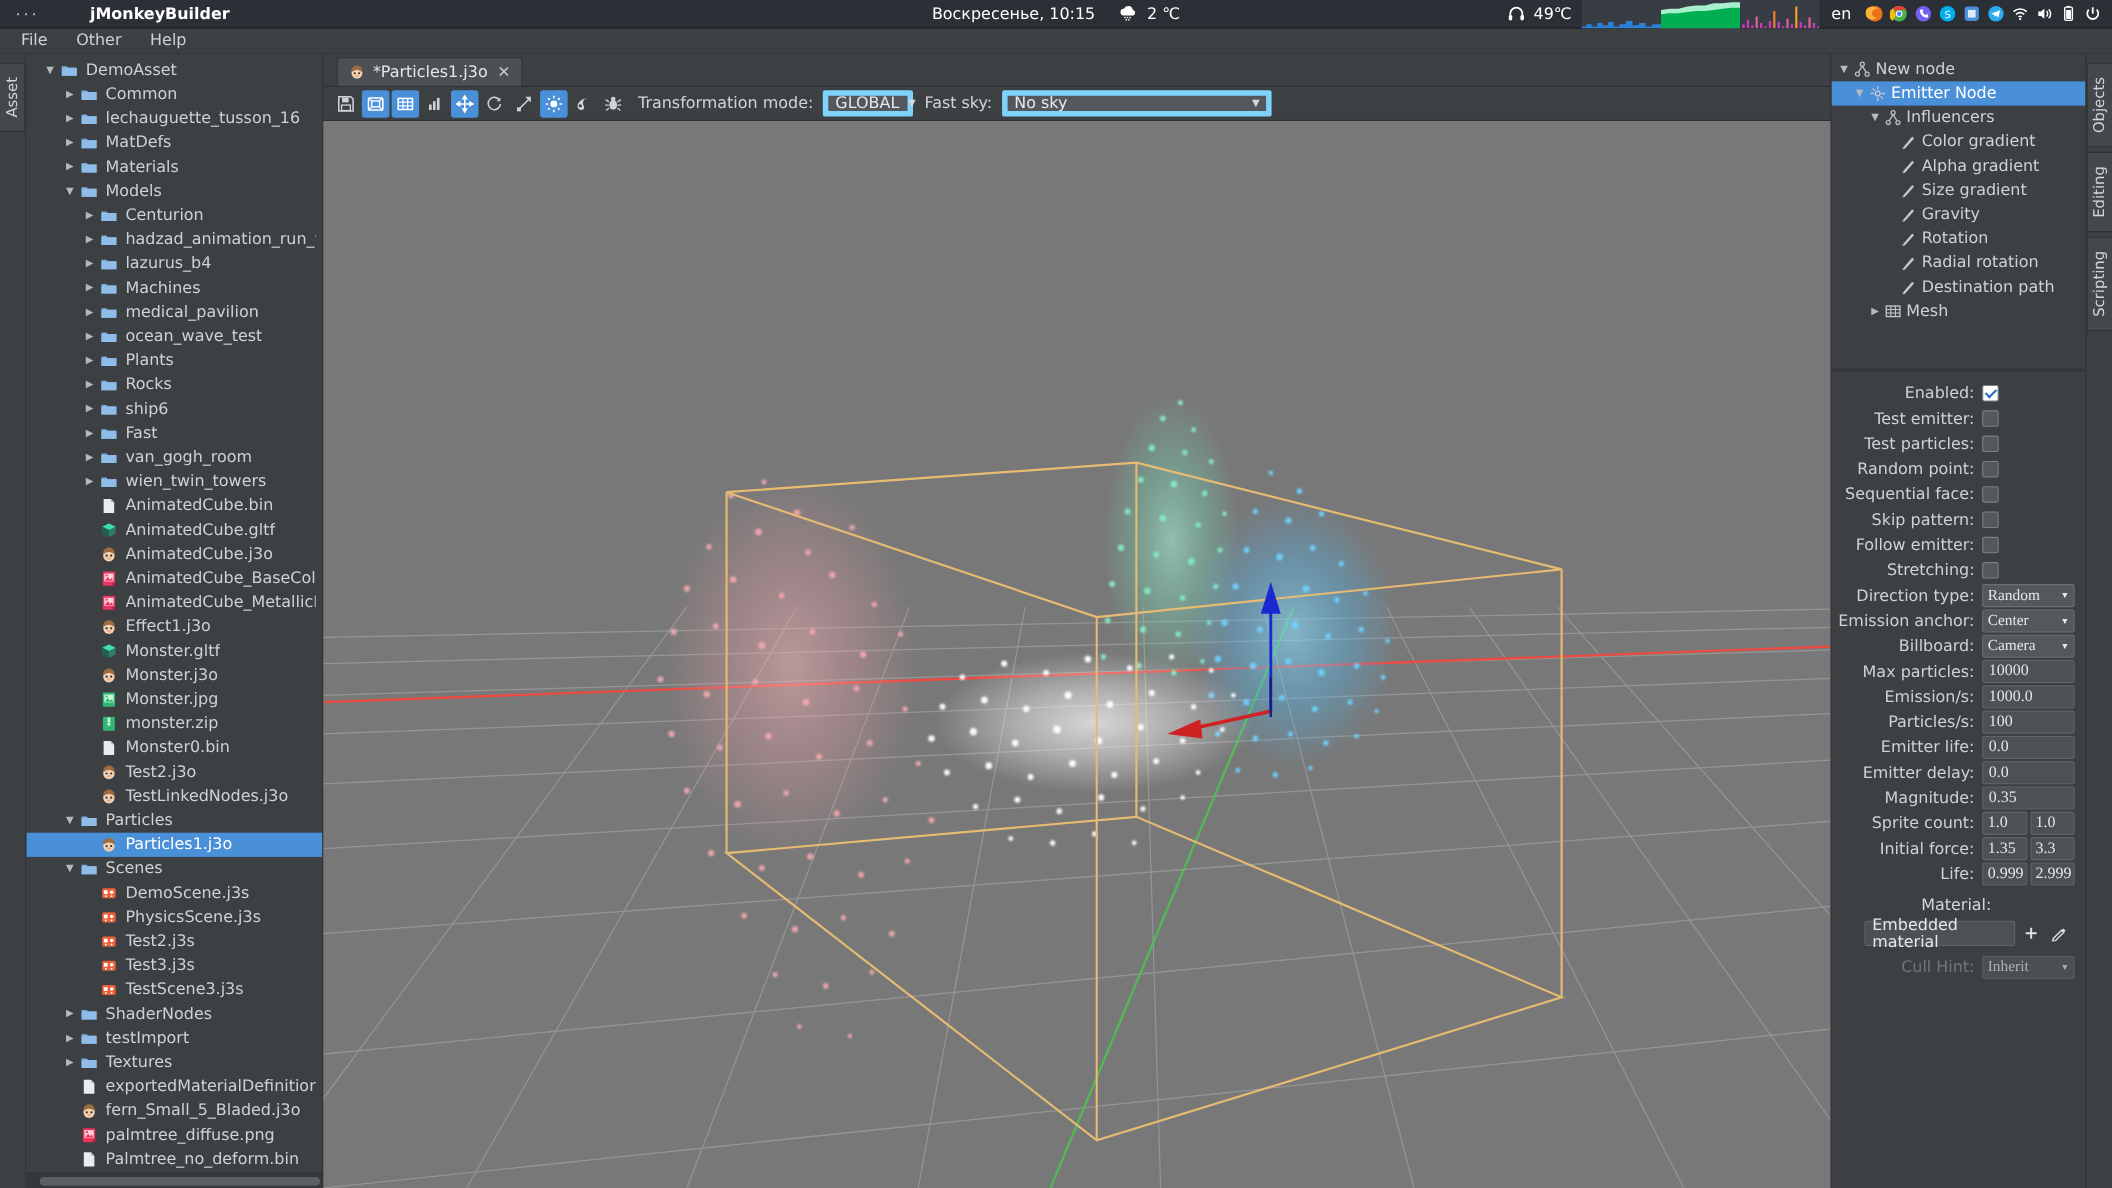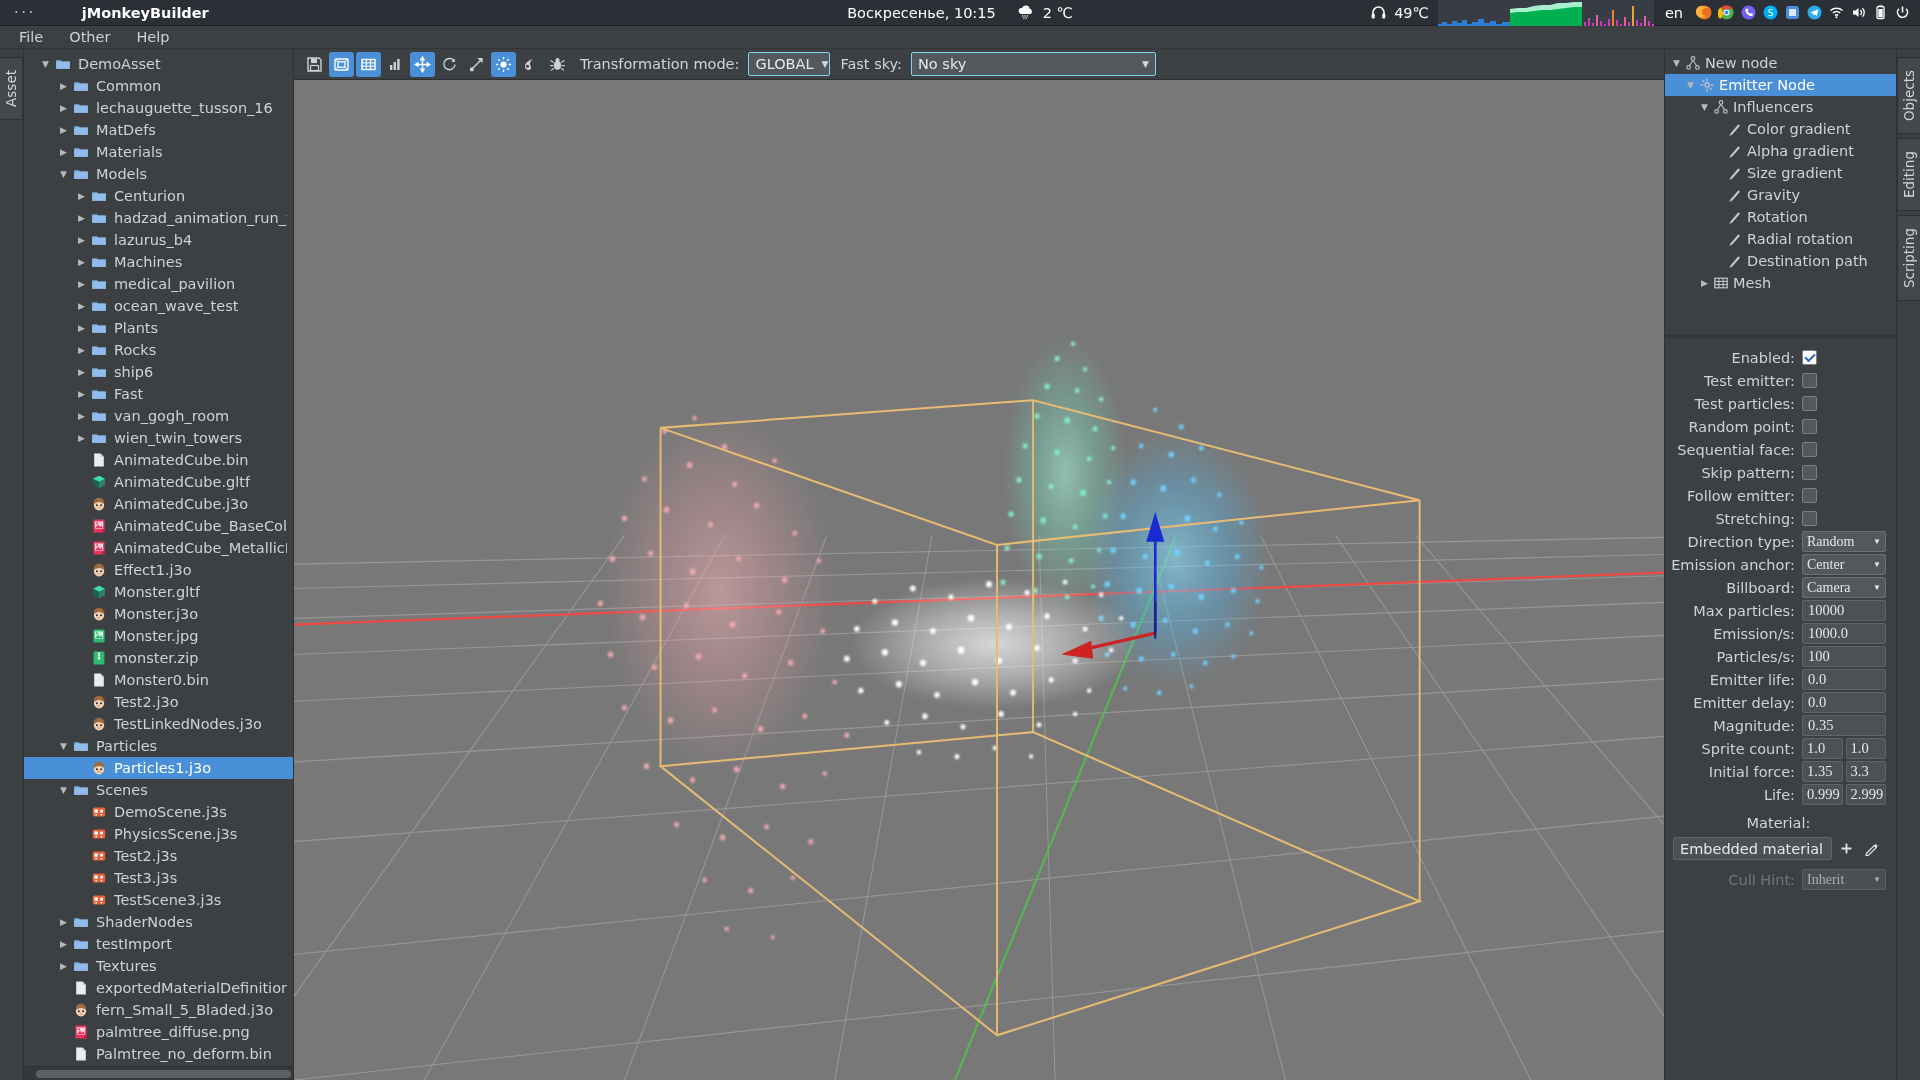--- a/index.html
+++ b/index.html
@@ -129,21 +129,21 @@
     font-size: 14.5px;
   }
   .tbtn {
     width: 25px; height: 25px; display: flex; align-items: center; justify-content: center;
     border-radius: 3px; cursor: pointer; color: #cfd2d5;
   }
   .tbtn.on { background: #4a90d9; color: #ffffff; }
   .tlabeltxt { margin-left: 8px; margin-right: 7px; color: #d2d5d8; font-size: 14.5px; }
 
   .combo {
-    height: 24px; background: #54585c; border: 1px solid #7dd3fc;
+    height: 24px; background: #54585c; border: 5px solid #7dd3fc;
     border-radius: 2px; display: flex; align-items: center;
     padding: 0 6px; font-size: 14.5px; color: #e6e8ea;
     cursor: default; position: relative;
   }
   .combo .arrow {
     margin-left: auto; padding-left: 8px; font-size: 9px; color: #d5d8da;
   }
   #combo-transform { width: 82px; }
   #combo-sky { width: 245px; }
 
@@ -200,21 +200,21 @@
     display: flex; align-items: center; padding: 0 4px;
   }
   .pcombo .arrow { margin-left: auto; font-size: 8px; }
   .ppair { display: flex; gap: 3px; width: 84px; }
   .ppair .ptext { width: 40.5px; padding: 1px 4px; }
   .psection { text-align: center; margin: 9px 0 6px 0; color: #d2d5d8; font-size: 14.5px; }
   .matrow { display: flex; align-items: center; gap: 3px; padding: 0 4px 0 2px; }
   .matbox {
     flex: 1; height: 23px; background: #4c5155; border: 1px solid #60656a;
     border-radius: 2px; display: flex; align-items: center; padding: 0 6px;
-    color: #e6e8ea; font-size: 14.5px;
+    color: #e6e8ea; font-size: 14.5px; margin-left: 22px;
   }
   .matbtn {
     width: 22px; height: 23px; display: flex; align-items: center; justify-content: center;
     color: #d8dadd; font-size: 16px; cursor: pointer;
   }
 
   
   #rightstrip {
     width: 24px; background: #3c4043; flex-shrink: 0; padding-top: 8px;
     border-left: 1px solid #2e3234;
@@ -951,20 +951,35 @@
           <span class="tlabel">Palmtree_no_deform.bin</span>
         </div>
       </div>
     <div id="assetscroll">
       <div class="thumb"></div>
     </div>
   </div>
 
   <div id="center">
 
+    <div id="tabstrip">
+      <div class="etab">
+        <span class="ticon" style="width:17px;margin-right:0">
+          <svg width="15" height="15" viewBox="0 0 15 15">
+              <ellipse cx="7.5" cy="8.4" rx="5" ry="5.2" fill="#f2d2b6"></ellipse>
+              <path d="M2.6 6.6c0-3 2.2-5 4.9-5s4.9 2 4.9 5c0 .6-.3 1-.8.6-.6-.5-1.6-1.6-4.1-1.6S3.9 6.7 3.3 7.2c-.4.4-.7 0-.7-.6z" fill="#9d6b3f"></path>
+              <circle cx="5.5" cy="8.6" r=".9" fill="#3a2a1c"></circle>
+              <circle cx="9.5" cy="8.6" r=".9" fill="#3a2a1c"></circle>
+              <ellipse cx="7.5" cy="11" rx="1.6" ry="1.1" fill="#e0b08c"></ellipse>
+            </svg>
+        </span>
+        <span>*Particles1.j3o</span>
+        <span class="x">✕</span>
+      </div>
+    </div>
 
     <div id="edtoolbar">
       <div class="tbtn">
         <svg width="17" height="17" viewBox="0 0 17 17">
             <path d="M2 2h11l2 2v11H2z" fill="none" stroke="currentColor" stroke-width="1.4"></path>
             <rect x="5" y="2.6" width="6" height="4.5" fill="currentColor"></rect>
             <rect x="4.5" y="9.5" width="8" height="5" fill="none" stroke="currentColor" stroke-width="1.2"></rect>
           </svg>
       </div>
       <div class="tbtn on">

